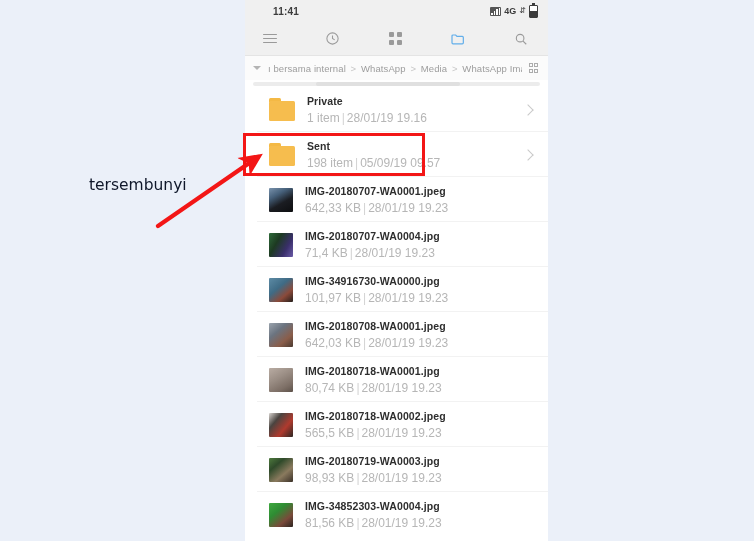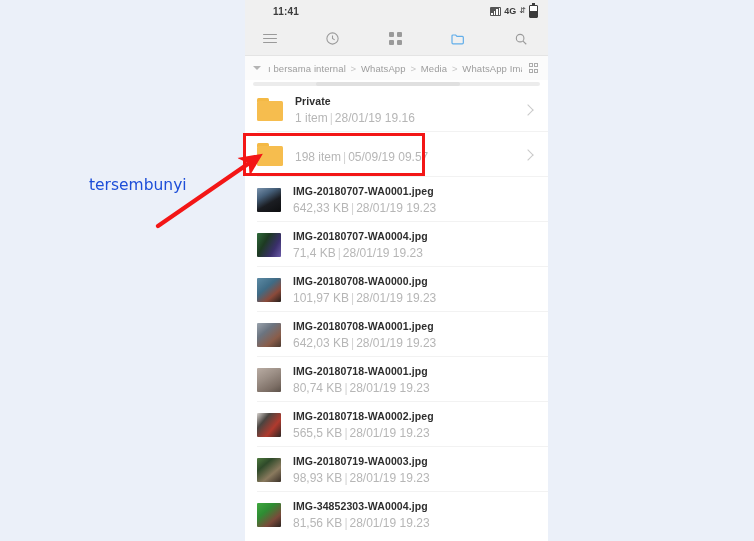--- a/index.html
+++ b/index.html
@@ -202,21 +202,21 @@
     background: #e0e0e0;
     border-radius: 2px;
   }
 
   
   .file-list { background: #fff; }
   .row {
     display: flex;
     align-items: center;
     height: 45px;
-    padding: 0 10px 0 12px;
+    padding: 0 10px 0 24px;
     box-sizing: border-box;
     position: relative;
   }
   .row::after {
     content: "";
     position: absolute;
     left: 12px; right: 0; bottom: 0;
     height: 1px;
     background: #f2f2f2;
   }
@@ -401,20 +401,21 @@
           <div class="row-meta"><span>1 item</span><span class="bar">|</span><span>28/01/19 19.16</span></div>
         </div>
         <div class="chev-right"></div>
       </div>
       <div class="row">
         <div class="folder-ico">
           <div class="tab"></div>
           <div class="body"></div>
         </div>
         <div class="row-text">
+          <div class="row-title">Sent</div>
           <div class="row-meta"><span>198 item</span><span class="bar">|</span><span>05/09/19 09.57</span></div>
         </div>
         <div class="chev-right"></div>
       </div>
       <div class="row">
         <div class="thumb-img" style="background: linear-gradient(150deg, rgb(122, 147, 173) 0%, rgb(70, 96, 122) 30%, rgb(27, 29, 34) 60%, rgb(13, 14, 16) 100%);"></div>
         <div class="row-text">
           <div class="row-title">IMG-20180707-WA0001.jpeg</div>
           <div class="row-meta"><span>642,33 KB</span><span class="bar">|</span><span>28/01/19 19.23</span></div>
         </div>
@@ -422,21 +423,21 @@
       <div class="row">
         <div class="thumb-img" style="background: linear-gradient(120deg, rgb(47, 107, 58) 0%, rgb(29, 58, 34) 35%, rgb(58, 47, 107) 70%, rgb(107, 91, 168) 100%);"></div>
         <div class="row-text">
           <div class="row-title">IMG-20180707-WA0004.jpg</div>
           <div class="row-meta"><span>71,4 KB</span><span class="bar">|</span><span>28/01/19 19.23</span></div>
         </div>
       </div>
       <div class="row">
         <div class="thumb-img" style="background: linear-gradient(140deg, rgb(93, 139, 165) 0%, rgb(63, 107, 133) 40%, rgb(139, 74, 58) 70%, rgb(36, 31, 28) 100%);"></div>
         <div class="row-text">
-          <div class="row-title">IMG-20180708-WA0000.jpg</div>
+          <div class="row-title">IMG-34916730-WA0000.jpg</div>
           <div class="row-meta"><span>101,97 KB</span><span class="bar">|</span><span>28/01/19 19.23</span></div>
         </div>
       </div>
       <div class="row">
         <div class="thumb-img" style="background: linear-gradient(140deg, rgb(154, 163, 173) 0%, rgb(107, 116, 128) 35%, rgb(138, 93, 74) 70%, rgb(74, 58, 48) 100%);"></div>
         <div class="row-text">
           <div class="row-title">IMG-20180708-WA0001.jpeg</div>
           <div class="row-meta"><span>642,03 KB</span><span class="bar">|</span><span>28/01/19 19.23</span></div>
         </div>
       </div>
@@ -475,13 +476,13 @@
 
 <svg id="arrow-svg" viewBox="0 0 120 85">
   <defs>
     <marker id="ah" markerWidth="6" markerHeight="6" refX="4.2" refY="3" orient="auto">
       <path d="M0,0.4 L5.6,3 L0,5.6 L1.5,3 Z" fill="#f31616"></path>
     </marker>
   </defs>
   <line x1="8" y1="76" x2="108" y2="7" stroke="#f31616" stroke-width="4.2" marker-end="url(#ah)" stroke-linecap="round"></line>
 </svg>
 
-<div id="annotation-label" style="color: #1d4ed8;">tersembunyi</div>
+<div id="annotation-label" style="color: #0f172a;">tersembunyi</div>
 
 </body></html>

